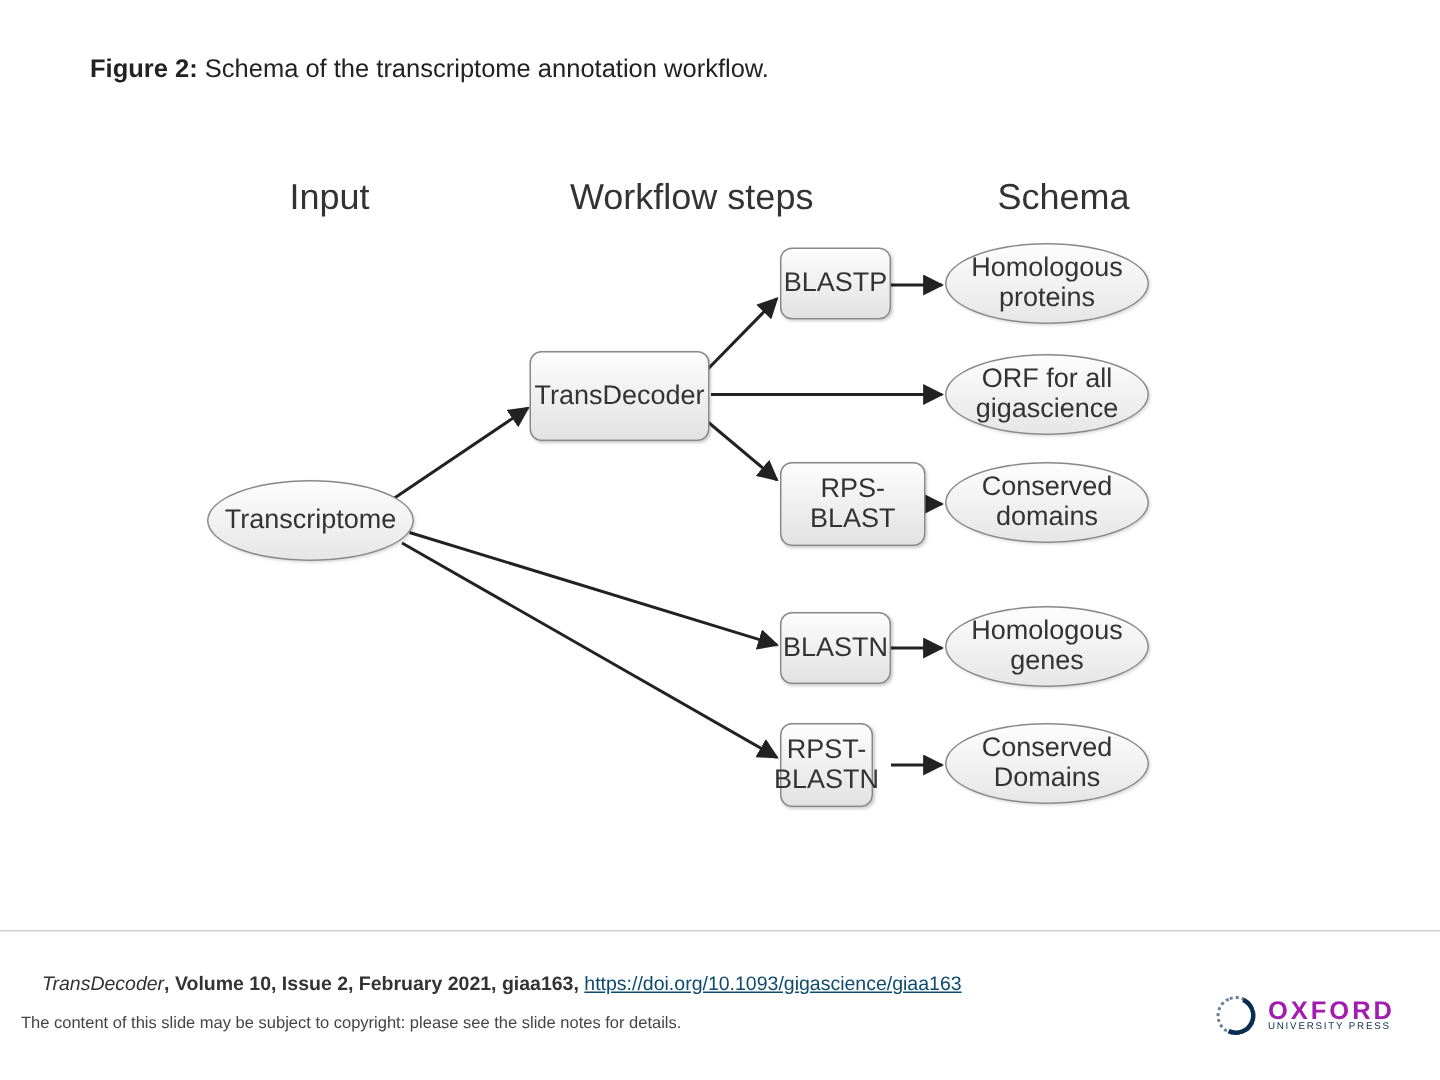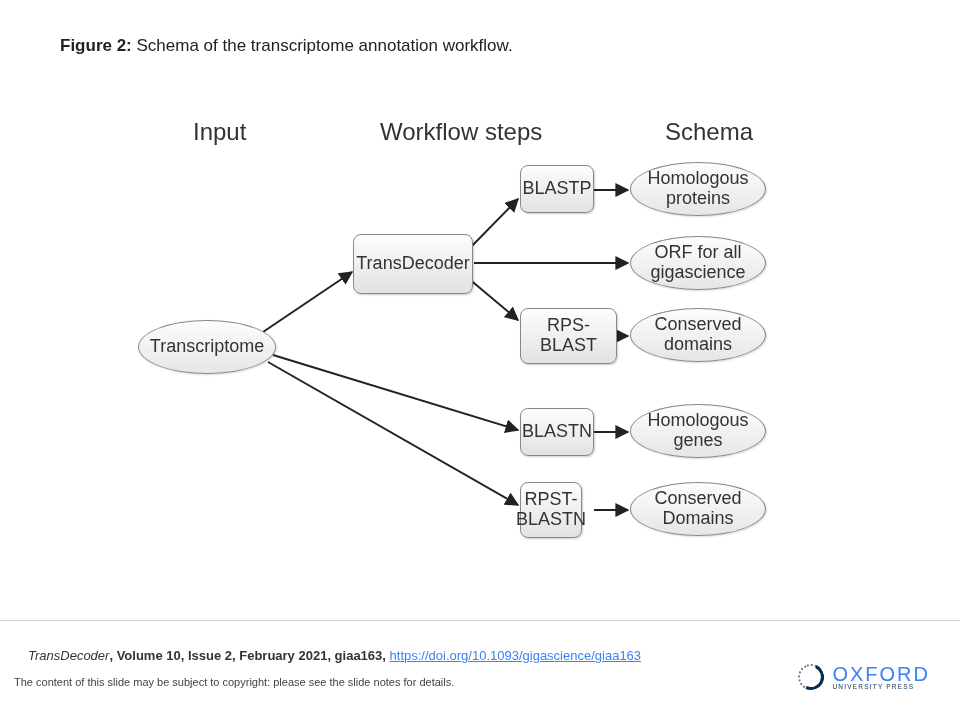--- a/index.html
+++ b/index.html
@@ -61,21 +61,21 @@
     height: 1px;
     background: #d0d0d0;
   }
   .citation {
     position: absolute;
     left: 28px;
     font-size: 13px;
     font-style: italic;
     color: #333;
   }
-  .citation a { color: #3b82f6; text-decoration: underline; }
+  .citation a { color: #0c4a6e; text-decoration: underline; }
   .copyright {
     position: absolute;
     left: 14px;
     font-size: 11px;
     color: #444;
   }
   .oxford {
     position: absolute;
     right: 30px;
     bottom: 30px;
@@ -94,21 +94,21 @@
   }
   .ox-ring::after {
     content: "";
     position: absolute;
     top: -3px; left: -3px; right: -3px; bottom: -3px;
     border: 2px dotted #0a2d52;
     border-radius: 50%;
     opacity: 0.6;
   }
   .ox-text { line-height: 1; }
-  .ox-text .big { font-size: 20px; letter-spacing: 2px; color: #3b82f6; font-weight: 400; }
+  .ox-text .big { font-size: 17px; letter-spacing: 2px; color: #a21caf; font-weight: 700; }
   .ox-text .small { font-size: 6.5px; letter-spacing: 1.2px; color: #0a2d52; }
 </style>
 </head>
 <body>
 
 <div class="caption">
   <span class="bold">Figure 2:</span><span> Schema of the transcriptome annotation workflow.</span>
 </div>
 
 <div class="col-header" style="left:193px; top:118px;">Input</div>

